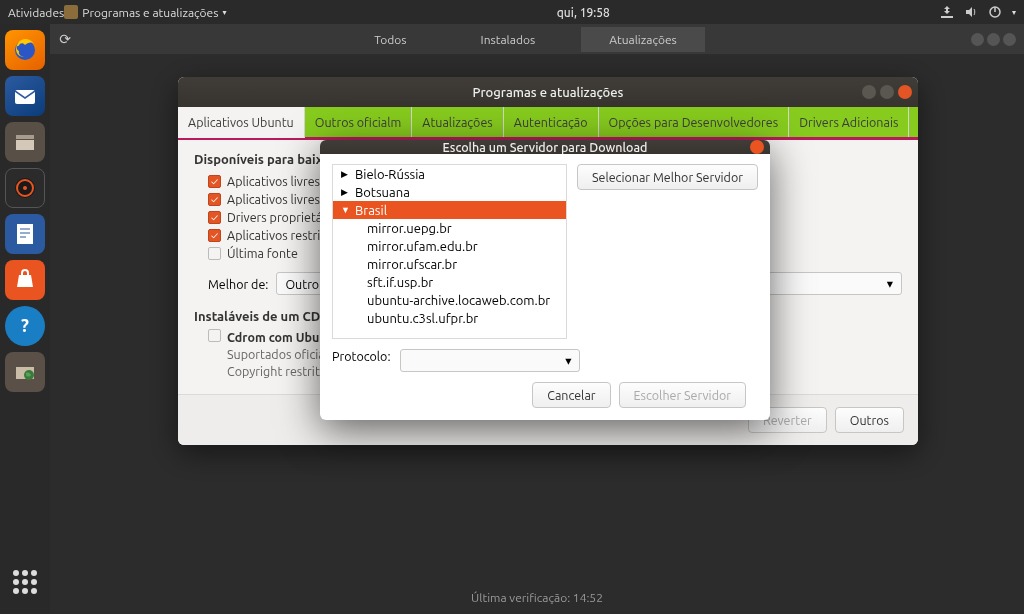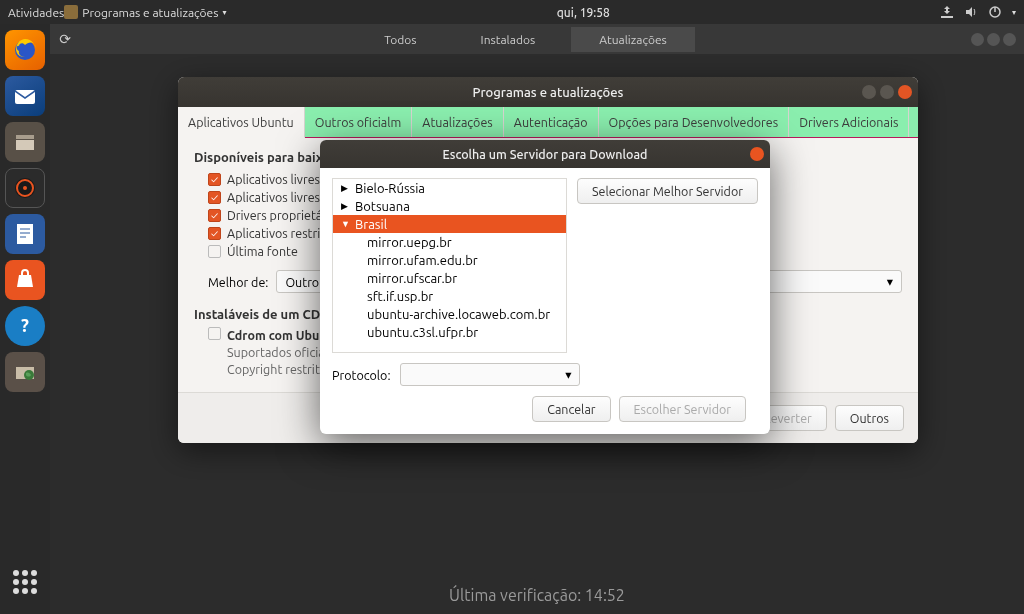--- a/index.html
+++ b/index.html
@@ -25,70 +25,70 @@
 .li-writer { background: #2c5aa0; color:#fff; }
 .li-software { background: #e95420; color:#fff; }
 .li-help { background: #1a7ec5; color:#fff; border-radius: 50%; }
 .li-world { background: #5a5048; color:#cde; }
 .launch-apps { margin-top: auto; margin-bottom: 12px; width: 40px; height: 40px; display: grid; grid-template-columns: repeat(3,6px); grid-template-rows: repeat(3,6px); gap: 3px; align-content: center; justify-content: center; }
 .launch-apps div { background: #ddd; border-radius: 50%; }
 
 
 .updater-bar { position: absolute; left: 50px; top: 24px; right: 0; height: 30px; background: #383838; display: flex; align-items: center; }
 .updater-bar .refresh { width: 30px; text-align: center; color: #ccc; font-size: 14px; }
-.updater-tabs { flex: 1; display: flex; justify-content: center; gap: 8px; }
+.updater-tabs { flex: 1; display: flex; justify-content: center; gap: 18px; }
 .updater-tab { padding: 6px 28px; color: #ccc; font-size: 12px; }
 .updater-tab.active { background: #4a4a4a; }
 .updater-winctl { display: flex; gap: 3px; padding-right: 8px; }
 .updater-winctl span { width: 13px; height: 13px; border-radius: 50%; background: #555; display:inline-block; }
 
 
 .main-window { position: absolute; left: 178px; top: 77px; width: 740px; background: #f5f3f1; border-radius: 6px; box-shadow: 0 8px 30px rgba(0,0,0,.5); overflow: hidden; }
 .mw-title { height: 30px; background: linear-gradient(#403d38,#373430); color: #eee; display: flex; align-items: center; justify-content: center; font-size: 13px; font-weight: 500; position: relative; }
 .mw-title .winbtns { position: absolute; right: 6px; display: flex; gap: 4px; }
 .mw-title .winbtns span { width: 14px; height: 14px; border-radius: 50%; background: #5a5650; display:inline-block; }
 .mw-title .winbtns .close { background: #e95420; }
-.mw-tabs { display: flex; background: #86efac; border-bottom: 1px solid #be185d; }
+.mw-tabs { display: flex; background: #84cc16; border-bottom: 3px solid #be185d; }
 .mw-tab { padding: 8px 10px; font-size: 12.5px; color: #3c3c3c; border-right: 1px solid #d6d4d0; cursor: default; }
 .mw-tab.active { background: #f5f3f1; border-bottom: 1px solid #f5f3f1; margin-bottom: -1px; }
 .mw-body { padding: 12px 16px 14px; }
 .section-title { font-size: 13px; font-weight: 600; color: #333; margin-bottom: 6px; }
 .checkrow { display: flex; align-items: center; gap: 6px; font-size: 12.5px; padding: 2px 0 2px 14px; color: #333; }
 .chk { width: 13px; height: 13px; border: 1px solid #bbb; border-radius: 2px; display:inline-flex; align-items: center; justify-content: center; font-size: 10px; }
 .chk.on { background: #e95420; border-color: #c44418; color: #fff; }
 .baixar { display:flex; align-items:center; gap:8px; margin: 10px 0 0 14px; }
 .baixar label { font-size: 12.5px; }
 .combo { border:1px solid #c8c6c2; background:#fafafa; padding:3px 8px; font-size:12.5px; border-radius:3px; flex:1; display:flex; justify-content:space-between; align-items:center; }
 .instal { margin-top: 14px; }
 .cdrom { margin-left: 14px; display:flex; gap:6px; align-items:flex-start; }
 .cdrom .txt { font-size:12.5px; color:#333; line-height:1.35; }
 .cdrom .txt .sub { color:#666; }
 .mw-footer { display:flex; justify-content:flex-end; gap:8px; padding: 12px 14px; border-top: 1px solid #dcdad6; background:#efedeb; }
 .btn { border:1px solid #c8c6c2; background:linear-gradient(#fdfdfd,#efefef); padding:5px 14px; font-size:12.5px; border-radius:4px; color:#333; }
 .btn.disabled { color:#aaa; }
 
 
 .modal { position: absolute; left: 320px; top: 140px; width: 450px; background: #fff; border-radius: 6px; box-shadow: 0 10px 40px rgba(0,0,0,.6); overflow:hidden; }
-.modal-title { height:28px; background: linear-gradient(#403d38,#373430); color:#eee; display:flex; align-items:center; justify-content:center; font-size:12.5px; font-weight:500; position:relative; }
+.modal-title { height:14px; background: linear-gradient(#403d38,#373430); color:#eee; display:flex; align-items:center; justify-content:center; font-size:12.5px; font-weight:500; position:relative; }
 .modal-title .close { position:absolute; right:6px; width:14px; height:14px; border-radius:50%; background:#e95420; }
 .modal-body { padding: 10px 12px 12px; }
 .modal-split { display:flex; gap:10px; }
 .tree { flex:1; border:1px solid #dcdad6; height: 175px; overflow:auto; font-size:13px; }
 .tree-row { padding: 2px 8px; display:flex; align-items:center; gap:4px; }
 .tree-row .tri { font-size: 9px; width: 10px; }
 .tree-row.country { font-weight: 400; }
 .tree-row.expanded { background:#e95420; color:#fff; }
 .tree-row.expanded .tri { color:#fff; }
 .tree-row.child { padding-left: 34px; }
 .sel-btn { align-self:flex-start; }
-.proto { display:flex; align-items:center; gap:10px; margin-top:10px; }
+.proto { display:flex; align-items:flex-start; gap:10px; margin-top:10px; }
 .proto label { font-size:12.5px; }
 .proto .combo { width:180px; flex:none; }
 .modal-footer { display:flex; justify-content:flex-end; gap:8px; padding: 10px 12px 0; }
-.status-line { position:absolute; bottom:10px; left:50px; right:0; text-align:center; color:#9a9a9a; font-size:16px; }
+.status-line { position:absolute; bottom:10px; left:50px; right:0; text-align:center; color:#9a9a9a; font-size:12px; }
 .main-window { filter: saturate(.95); }
 </style>
 </head>
 <body>
 
 <div class="top-panel">
   <div class="tp-left">
     <span>Atividades</span>
     <span class="app-menu">
       <span class="app-menu-icon"></span>

